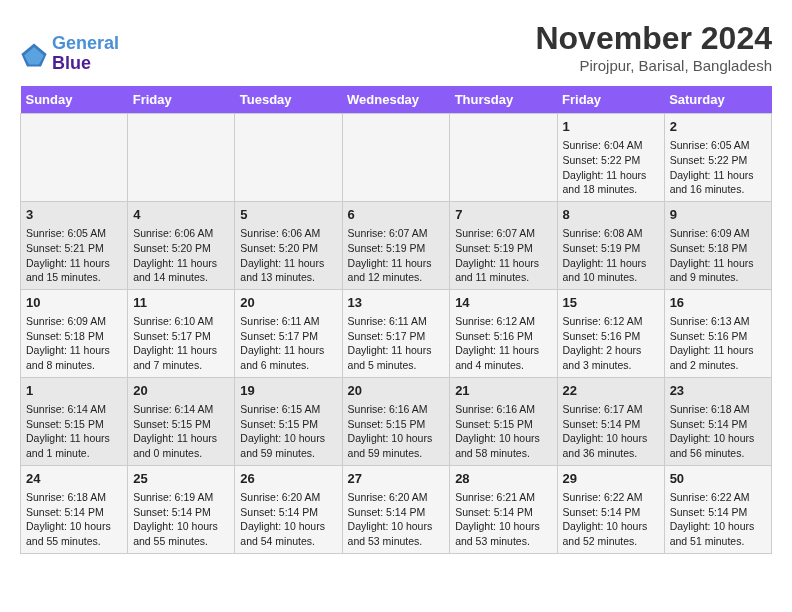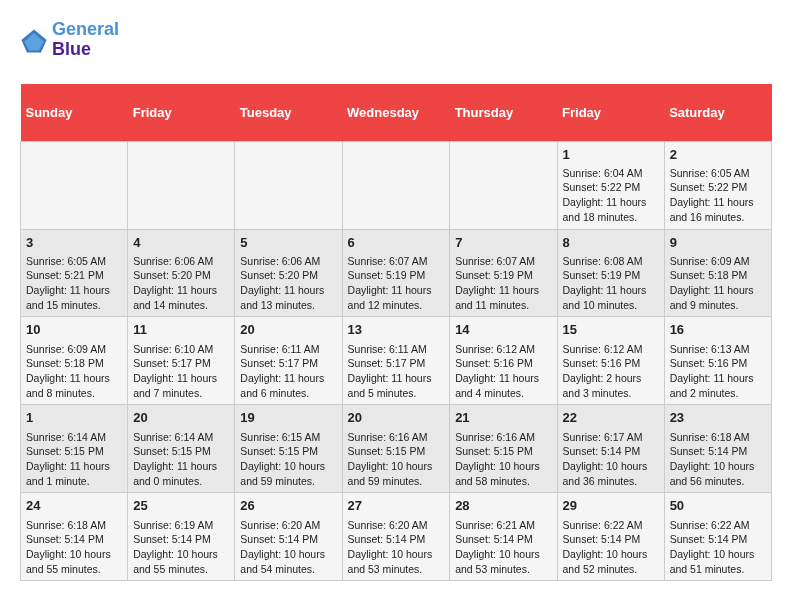--- a/index.html
+++ b/index.html
@@ -7,21 +7,21 @@
       font-family: Arial, sans-serif;
       background: #fff;
       width: 792px;
       min-height: 612px;
       padding: 20px;
     }
     .header {
       display: flex;
       justify-content: space-between;
       align-items: flex-end;
-      margin-bottom: 24px;
+      margin-bottom: 12px;
     }
     .logo {
       display: flex;
       align-items: center;
     }
     .logo-text {
       font-size: 18px;
       font-weight: bold;
       color: #333;
       line-height: 1.1;
@@ -45,23 +45,23 @@
     .location {
       font-size: 15px;
       color: #555;
     }
     table {
       width: 100%;
       border-collapse: collapse;
       font-size: 11px;
     }
     thead tr th {
-      background: #ef4444;
+      background: #8b5cf6;
       color: #fff;
-      padding: 21px 5px;
+      padding: 6px 5px;
       text-align: left;
       font-size: 13px;
       font-weight: bold;
     }
     tbody tr {
       height: 80px;
     }
     tbody tr:nth-child(odd) {
       background: #f5f5f5;
     }
@@ -95,20 +95,24 @@
     <svg class="logo-icon" viewBox="0 0 40 40" xmlns="http://www.w3.org/2000/svg">
       <rect x="0" y="0" width="40" height="40" fill="#fff"></rect>
       <polygon points="20,5 38,20 30,38 10,38 2,20" fill="#3a7bbf"></polygon>
       <polygon points="20,10 34,22 27,35 13,35 6,22" fill="#5ba3e0"></polygon>
     </svg>
     <div class="logo-text">
       <div><span>General</span></div>
       <div><span style="color:#4c1d95">Blue</span></div>
     </div>
   </div>
+  <div class="title-block">
+    <div class="month-title">November 2024</div>
+    <div class="location">Pirojpur, Barisal, Bangladesh</div>
+  </div>
 </div>
 
 <table>
   <thead>
     <tr>
     <th>Sunday</th>
         <th>Friday</th>
         <th>Tuesday</th>
         <th>Wednesday</th>
         <th>Thursday</th>

